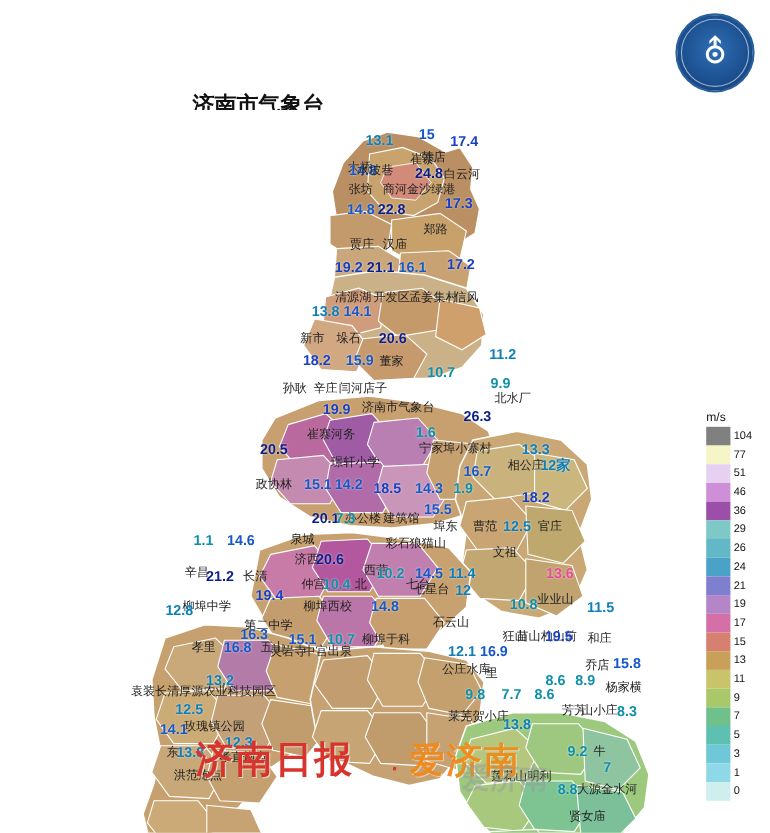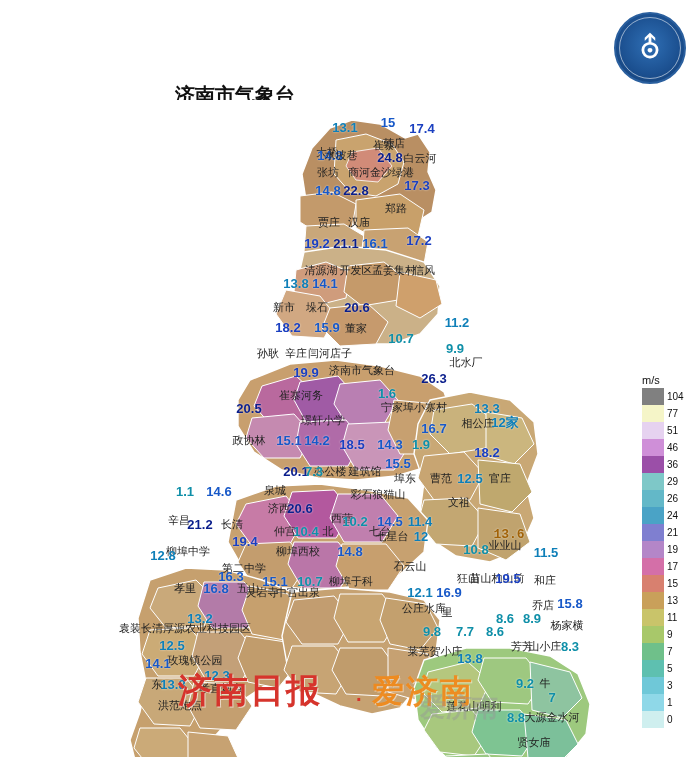--- a/index.html
+++ b/index.html
@@ -296,21 +296,21 @@
         <div class="val" style="left: 185px; top: 391px; color: rgb(15, 143, 168);">1.1</div>
         <div class="val" style="left: 219px; top: 391px; color: rgb(23, 88, 200);">14.6</div>
         <div class="lbl" style="left: 378px; top: 394px;">彩石狼猫山</div>
         <div class="lbl" style="left: 279px; top: 408px;">济西</div>
         <div class="val" style="left: 300px; top: 408px; color: rgb(10, 30, 140);">20.6</div>
         <div class="lbl" style="left: 459px; top: 402px;">文祖</div>
         <div class="lbl" style="left: 342px; top: 418px;">西营</div>
         <div class="val" style="left: 355px; top: 421px; color: rgb(15, 143, 168);">10.2</div>
         <div class="val" style="left: 390px; top: 421px; color: rgb(23, 88, 200);">14.5</div>
         <div class="val" style="left: 420px; top: 421px; color: rgb(14, 127, 184);">11.4</div>
-        <div class="val" style="left: 509px; top: 434px; color: #a16207; font-family: Liberation Mono, monospace;">13.6</div>
+        <div class="val" style="left: 509px; top: 421px; color: #ec4899;">13.6</div>
         <div class="lbl" style="left: 179px; top: 420px;">辛昌</div>
         <div class="val" style="left: 200px; top: 424px; color: rgb(10, 30, 140);">21.2</div>
         <div class="lbl" style="left: 232px; top: 424px;">长清</div>
         <div class="lbl" style="left: 285px; top: 431px;">仲宫</div>
         <div class="val" style="left: 306px; top: 431px; color: rgb(15, 143, 168);">10.4</div>
         <div class="lbl" style="left: 328px; top: 431px;">北</div>
         <div class="lbl" style="left: 392px; top: 436px;">七星台</div>
         <div class="val" style="left: 421px; top: 436px; color: rgb(14, 127, 184);">12</div>
         <div class="val" style="left: 245px; top: 441px; color: rgb(26, 63, 192);">19.4</div>
         <div class="val" style="left: 476px; top: 449px; color: rgb(15, 143, 168);">10.8</div>

